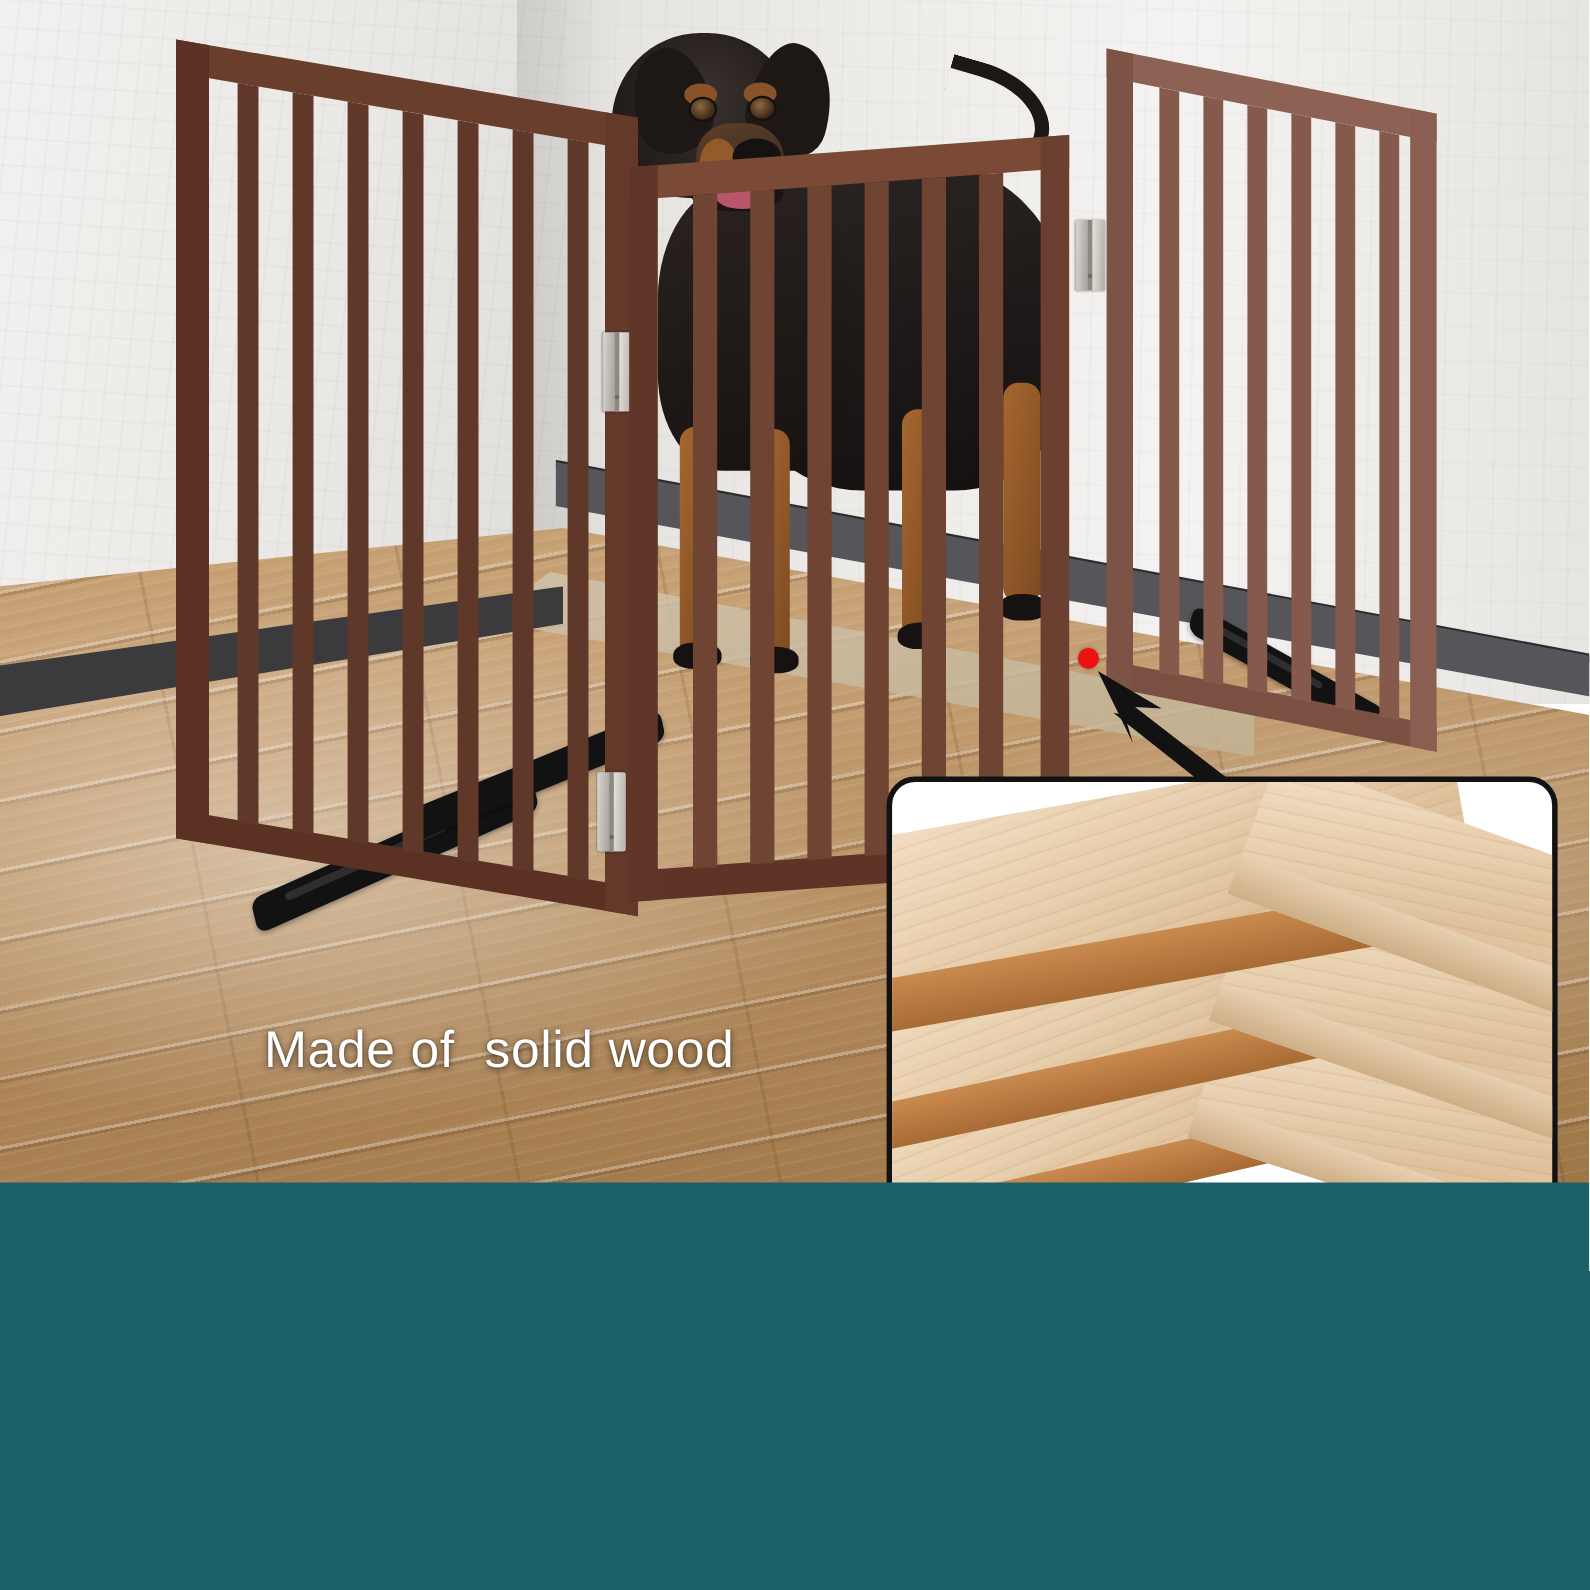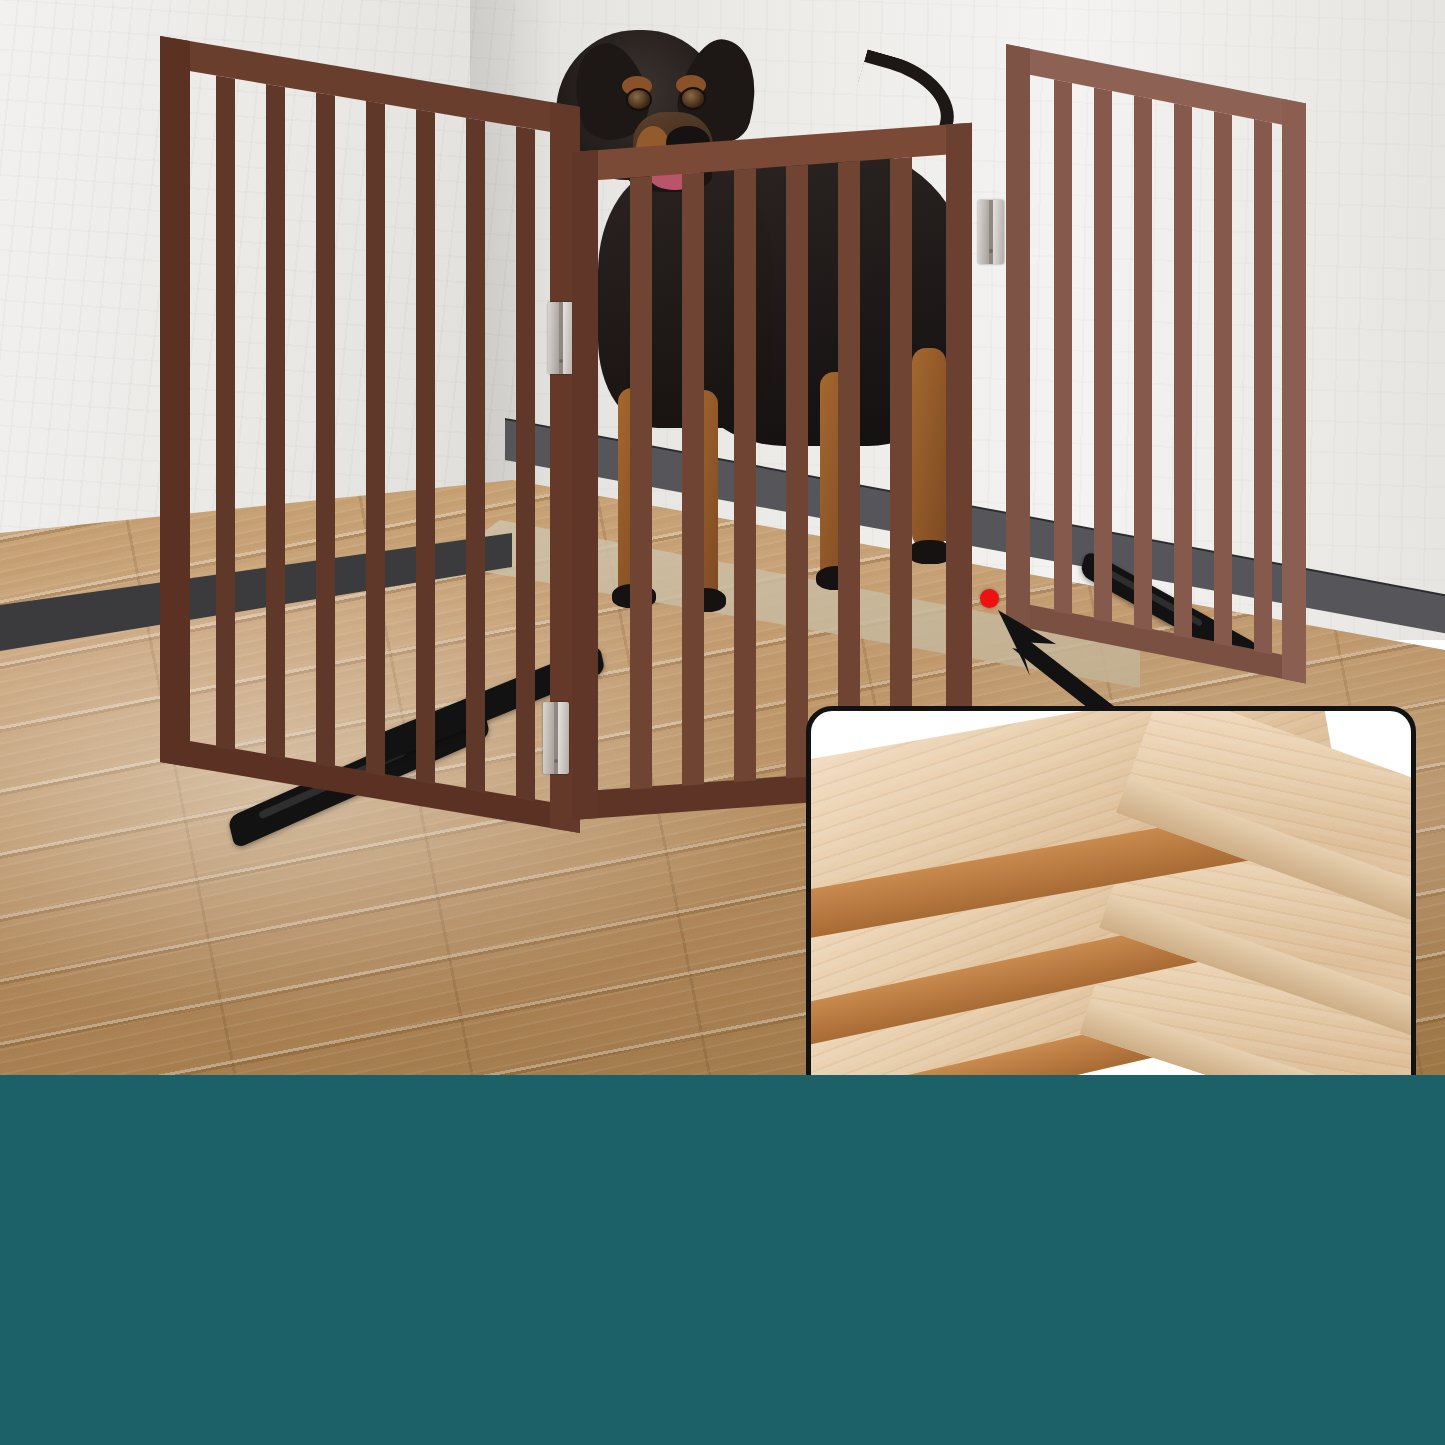--- a/index.html
+++ b/index.html
@@ -319,20 +319,21 @@
         <div class="plank-edge" style="left:0;top:128px;width:560px;height:48px;"></div>
       </div>
 
       <div class="plank" style="left:318px;top:28px;width:330px;height:134px;transform:rotate(20deg);">
         <div class="plank-face"></div>
         <div class="plank-grain"></div>
         <div class="plank-side" style="left:0;top:96px;width:330px;height:38px;"></div>
       </div>
     </div>
 
+    <div id="madeof">Made of  solid wood</div>
 
   </div>
 
   <div id="features">
     
     
     
     
     
   </div>

